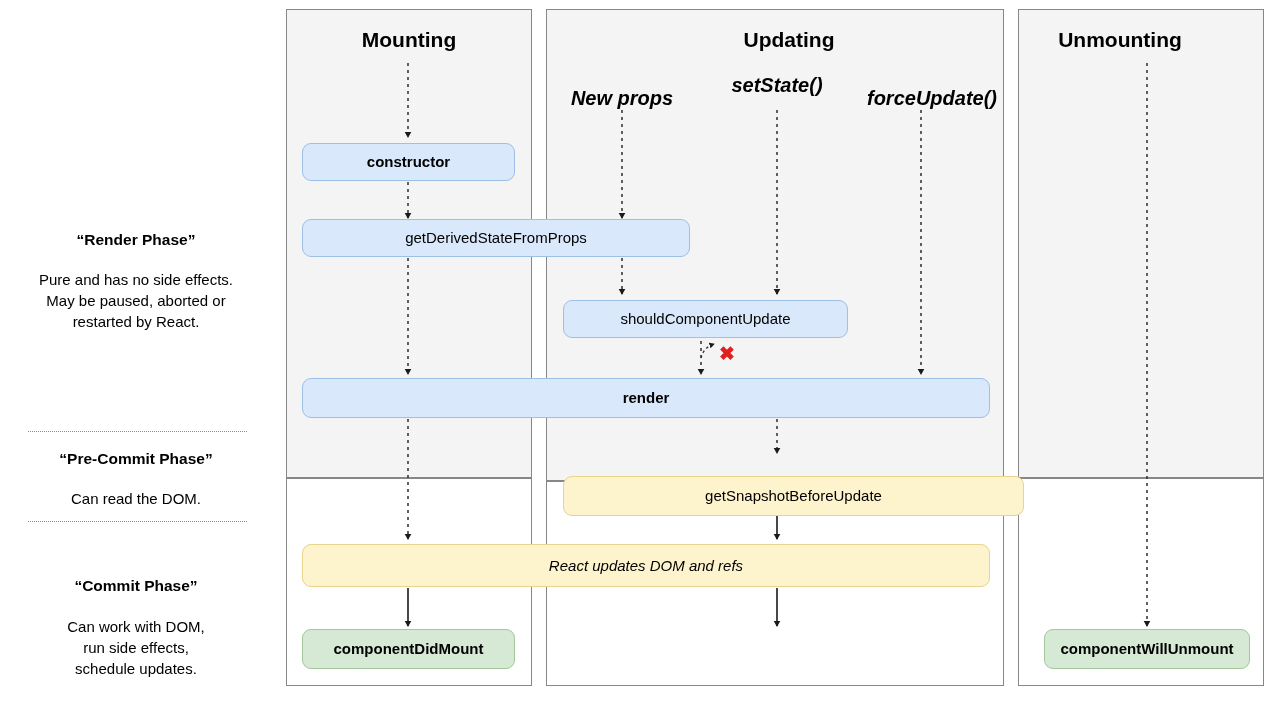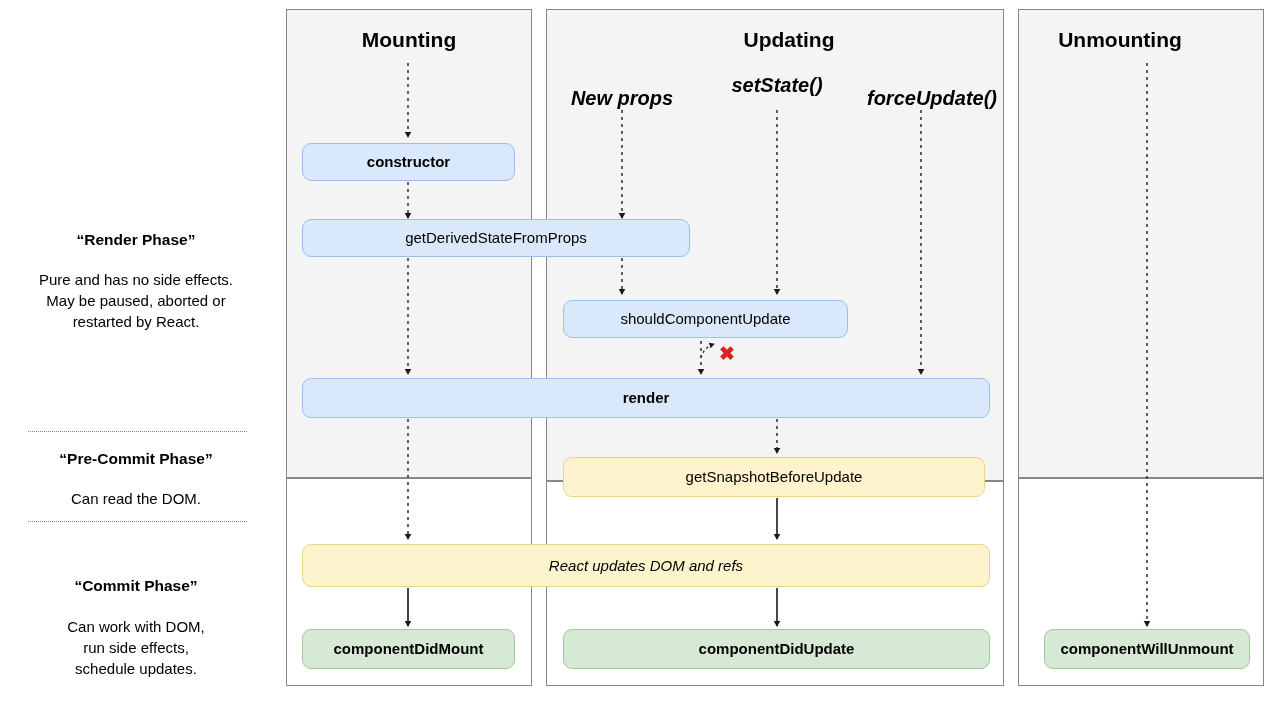--- a/index.html
+++ b/index.html
@@ -194,33 +194,30 @@
   </div>
 
   <div class="abs node blue" style="left:563px; top:300px; width:285px; height:38px;">
     <span>shouldComponentUpdate</span>
   </div>
 
   <div class="abs node blue bold" style="left:302px; top:378px; width:688px; height:40px;">
     <span>render</span>
   </div>
 
-  <div class="abs node yellow" style="left:563px; top:457px; width:422px; height:40px;">
+  <div class="abs node yellow" style="left:563px; top:476px; width:461px; height:40px;">
     <span>getSnapshotBeforeUpdate</span>
   </div>
 
   <div class="abs node yellow italic" style="left:302px; top:544px; width:688px; height:43px;">
     <span>React updates DOM and refs</span>
   </div>
 
   <div class="abs node green bold" style="left:302px; top:629px; width:213px; height:40px;">
     <span>componentDidMount</span>
   </div>
 
-  <div class="abs node green bold" style="left:563px; top:629px; width:427px; height:40px;">
-    <span>componentDidUpdate</span>
-  </div>
 
   <div class="abs node green bold" style="left:1044px; top:629px; width:206px; height:40px;justify-content:center;">
     <span>componentWillUnmount</span>
   </div>
 
 </div>
 
 </body></html>

